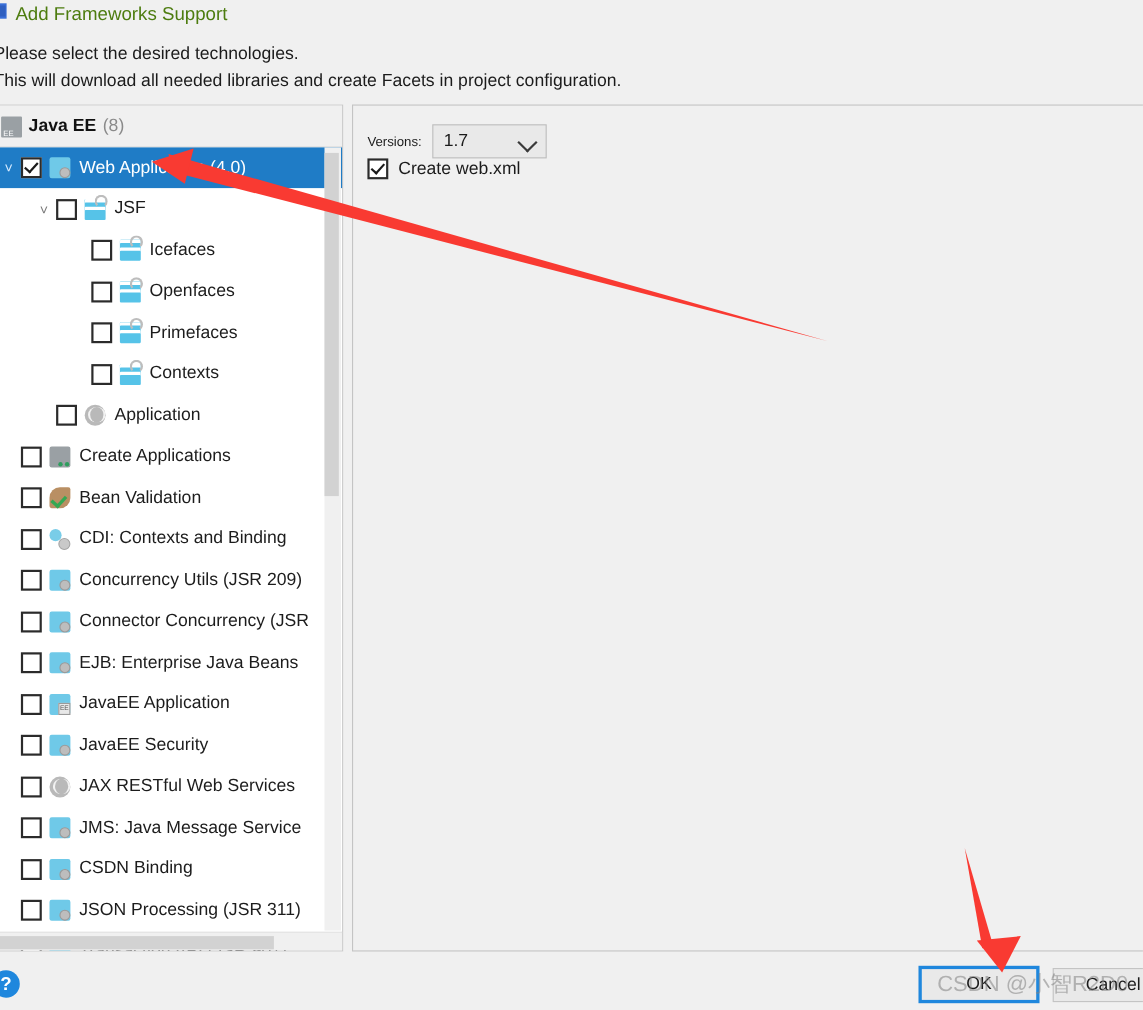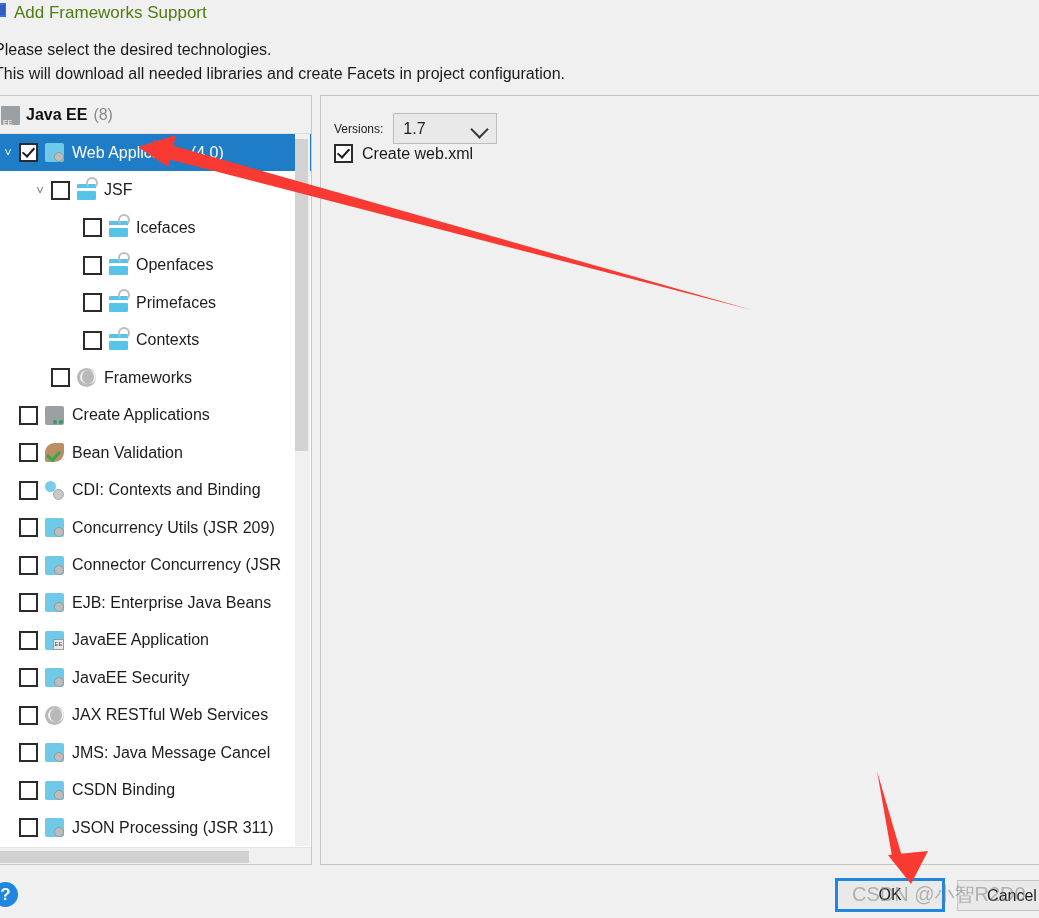--- a/index.html
+++ b/index.html
@@ -275,21 +275,21 @@
         <span class="twisty"></span>
         <span class="cb"></span>
         <span class="ico ico-jsf"></span>
         <span class="label">Contexts</span>
       </div>
       <div class="row" style="top: 225px;">
         <span style="flex: 0 0 auto; width: 32px;"></span>
         <span class="twisty"></span>
         <span class="cb"></span>
         <span class="ico ico-globe"></span>
-        <span class="label">Frameworks</span>
+        <span class="label">Application</span>
       </div>
       <div class="row" style="top: 262.5px;">
         <span style="flex: 0 0 auto; width: 0px;"></span>
         <span class="twisty"></span>
         <span class="cb"></span>
         <span class="ico ico-batch"></span>
         <span class="label">Create Applications</span>
       </div>
       <div class="row" style="top: 300px;">
         <span style="flex: 0 0 auto; width: 0px;"></span>
@@ -345,21 +345,21 @@
         <span class="twisty"></span>
         <span class="cb"></span>
         <span class="ico ico-globe"></span>
         <span class="label">JAX RESTful Web Services</span>
       </div>
       <div class="row" style="top: 600px;">
         <span style="flex: 0 0 auto; width: 0px;"></span>
         <span class="twisty"></span>
         <span class="cb"></span>
         <span class="ico ico-web"></span>
-        <span class="label">JMS: Java Message Cancel</span>
+        <span class="label">JMS: Java Message Service</span>
       </div>
       <div class="row" style="top: 637.5px;">
         <span style="flex: 0 0 auto; width: 0px;"></span>
         <span class="twisty"></span>
         <span class="cb"></span>
         <span class="ico ico-web"></span>
         <span class="label">CSDN Binding</span>
       </div>
       <div class="row" style="top: 675px;">
         <span style="flex: 0 0 auto; width: 0px;"></span>

